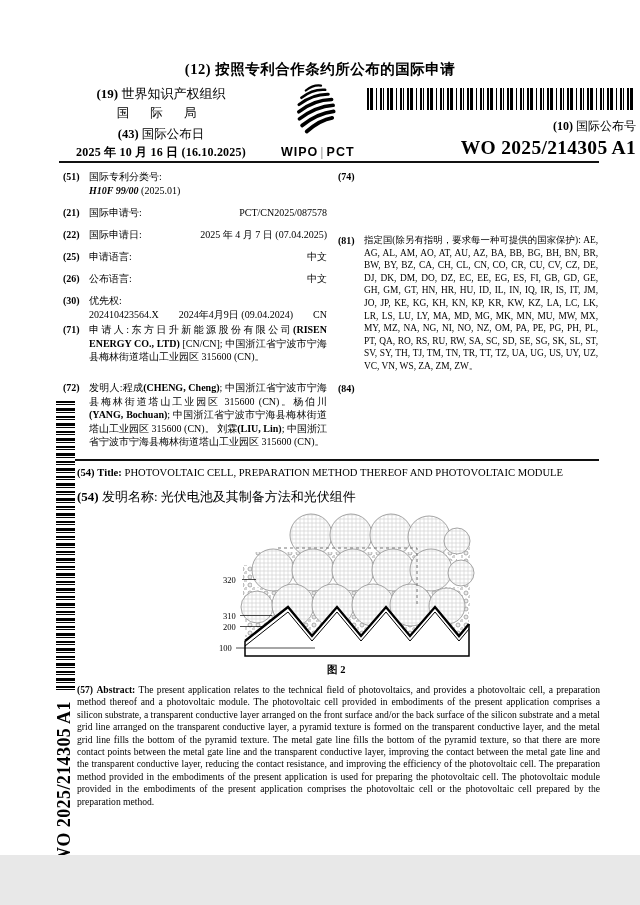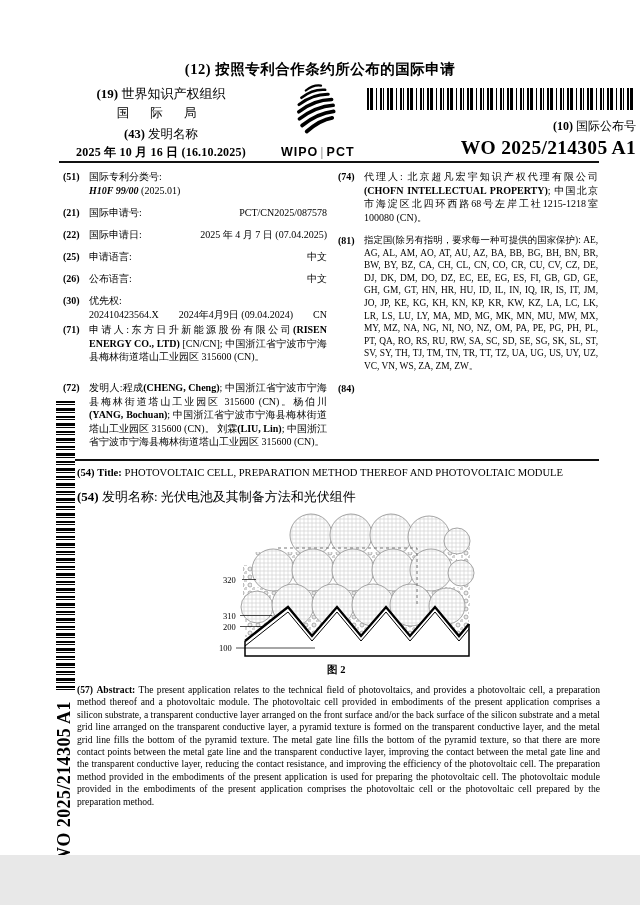--- a/index.html
+++ b/index.html
@@ -66,21 +66,21 @@
 </head>
 <body>
 
 <div class="page">
 
   <div class="line12">(12) 按照专利合作条约所公布的国际申请</div>
 
   <div class="hdr-left">
     <div><span class="b">(19)</span> <span>世界知识产权组织</span></div>
     <div class="org2">国 际 局</div>
-    <div class="date-label"><span class="b">(43)</span> <span>发明名称</span></div>
+    <div class="date-label"><span class="b">(43)</span> <span>国际公布日</span></div>
     <div class="date">2025 年 10 月 16 日 (16.10.2025)</div>
   </div>
 
   <div class="logo">
     <svg width="58" height="56" viewBox="0 0 58 56">
       <g transform="rotate(-14 29 24)" stroke="#000" fill="none" stroke-linecap="round">
         <path d="M25,6 Q34,2 41,5" stroke-width="2.2"></path>
         <path d="M19,12 Q32,6 44,10" stroke-width="2.6"></path>
         <path d="M15,18 Q31,11 46,15" stroke-width="3.0"></path>
         <path d="M13,25 Q31,17 48,21" stroke-width="3.4"></path>
@@ -145,21 +145,20 @@
     </div>
     <div class="row" style="top:211px">
       <span class="num">(72)</span>
       <span class="content"><span>发明人:</span><span>程成</span><span class="b">(CHENG, Cheng)</span><span>; 中国浙江省宁波市宁海县梅林街道塔山工业园区 315600 (CN)。</span><span>杨伯川</span><span class="b">(YANG, Bochuan)</span><span>; 中国浙江省宁波市宁海县梅林街道塔山工业园区 315600 (CN)。 </span><span>刘霖</span><span class="b">(LIU, Lin)</span><span>; 中国浙江省宁波市宁海县梅林街道塔山工业园区 315600 (CN)。</span></span>
     </div>
   </div>
 
   <div class="col col-right">
     <div class="row" style="top:0px">
       <span class="num">(74)</span>
-      <span class="content"><span>代理人:</span> <span>北京超凡宏宇知识产权代理有限公司</span><span class="b">(CHOFN INTELLECTUAL PROPERTY)</span><span>; 中国北京市海淀区北四环西路68号左岸工社1215-1218室 100080 (CN)。</span></span>
     </div>
     <div class="row" style="top:64px">
       <span class="num">(81)</span>
       <span class="content small-list"><span>指定国(除另有指明，要求每一种可提供的国家保护): </span><span>AE, AG, AL, AM, AO, AT, AU, AZ, BA, BB, BG, BH, BN, BR, BW, BY, BZ, CA, CH, CL, CN, CO, CR, CU, CV, CZ, DE, DJ, DK, DM, DO, DZ, EC, EE, EG, ES, FI, GB, GD, GE, GH, GM, GT, HN, HR, HU, ID, IL, IN, IQ, IR, IS, IT, JM, JO, JP, KE, KG, KH, KN, KP, KR, KW, KZ, LA, LC, LK, LR, LS, LU, LY, MA, MD, MG, MK, MN, MU, MW, MX, MY, MZ, NA, NG, NI, NO, NZ, OM, PA, PE, PG, PH, PL, PT, QA, RO, RS, RU, RW, SA, SC, SD, SE, SG, SK, SL, ST, SV, SY, TH, TJ, TM, TN, TR, TT, TZ, UA, UG, US, UY, UZ, VC, VN, WS, ZA, ZM, ZW。</span></span>
     </div>
     <div class="row" style="top:212px">
       <span class="num">(84)</span>
     </div>
   </div>
 

